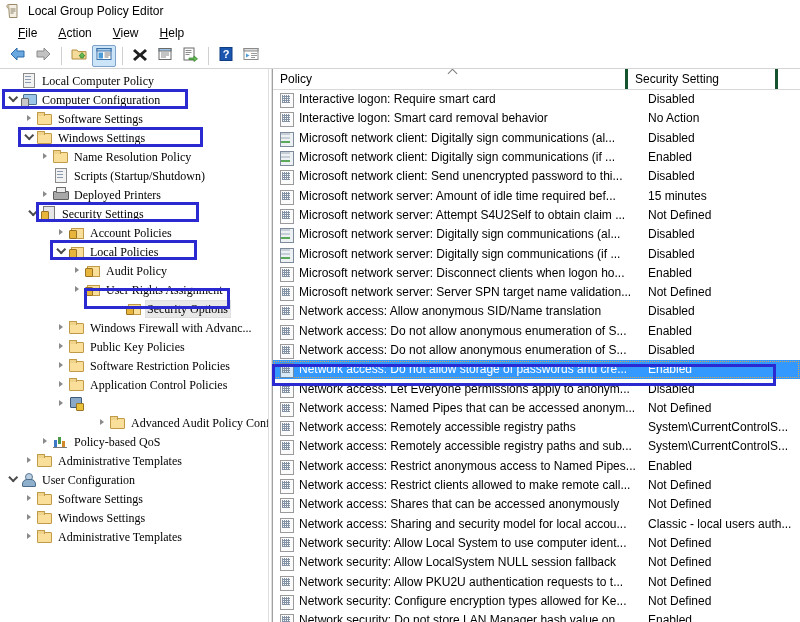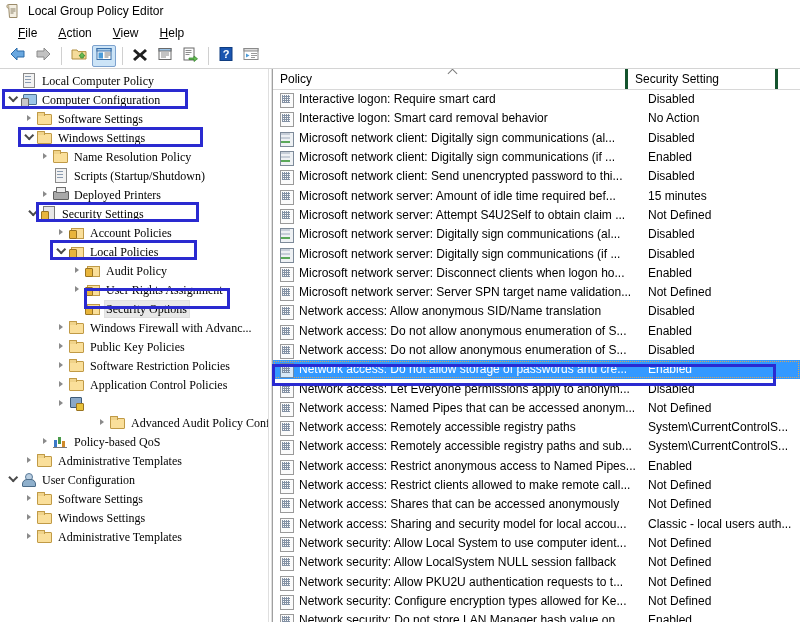--- a/index.html
+++ b/index.html
@@ -558,21 +558,21 @@
           <span class="ticon ico-folder-lock"></span>
           <span class="tlabel">Audit Policy</span>
         </div>
         <div class="tnode" style="padding-left: 68px;">
           <span class="twisty">
             <span class="chev"></span>
           </span>
           <span class="ticon ico-folder-lock"></span>
           <span class="tlabel">User Rights Assignment</span>
         </div>
-        <div class="tnode selected-inactive" style="padding-left: 68px;">
+        <div class="tnode selected-inactive" style="padding-left: 109px;">
           <span class="twisty"></span>
           <span class="ticon ico-folder-lock"></span>
           <span class="tlabel">Security Options</span>
         </div>
         <div class="tnode" style="padding-left: 52px;">
           <span class="twisty">
             <span class="chev"></span>
           </span>
           <span class="ticon ico-folder"></span>
           <span class="tlabel">Windows Firewall with Advanc...</span>

